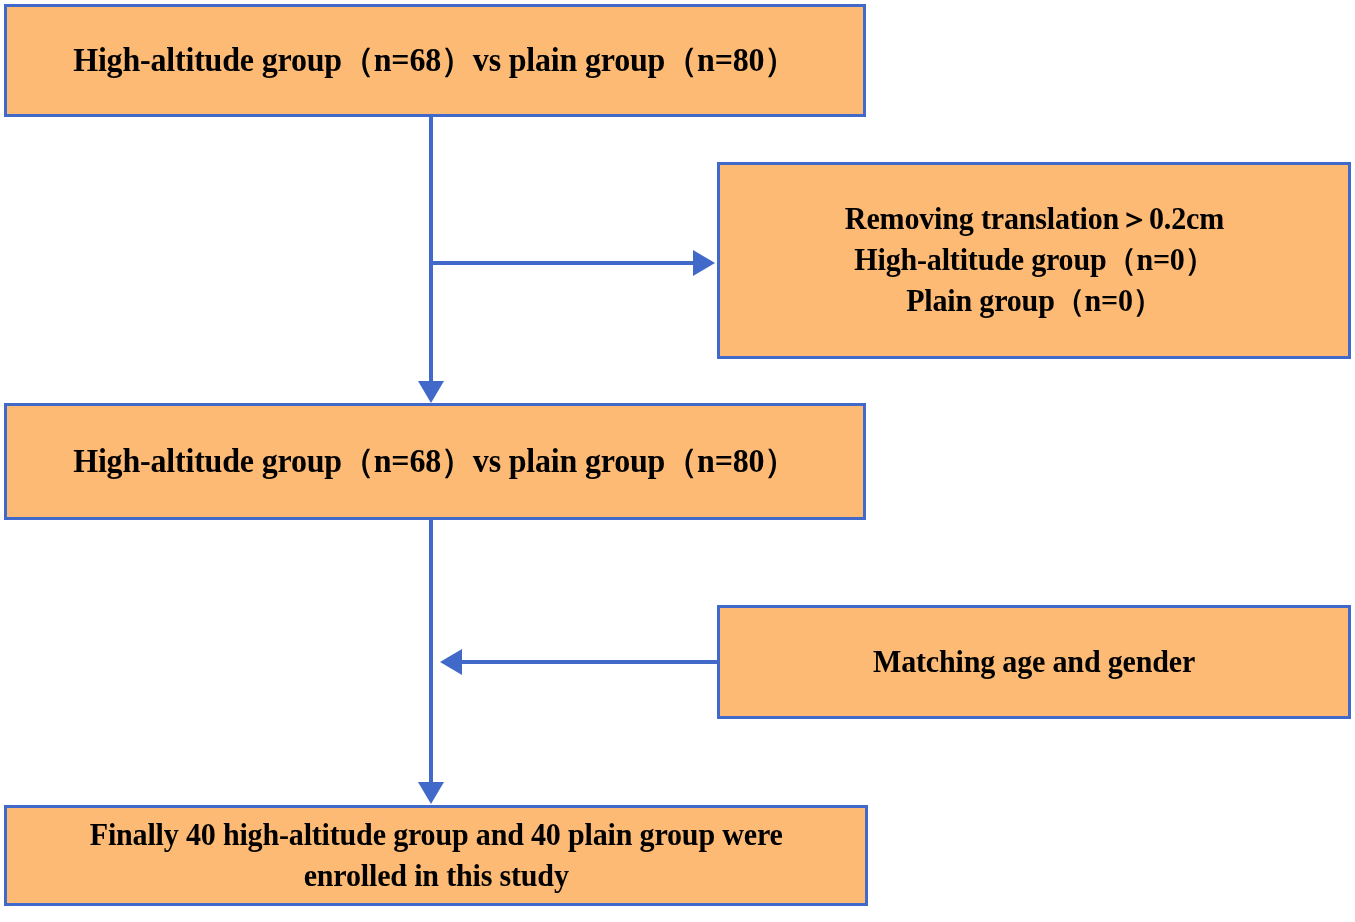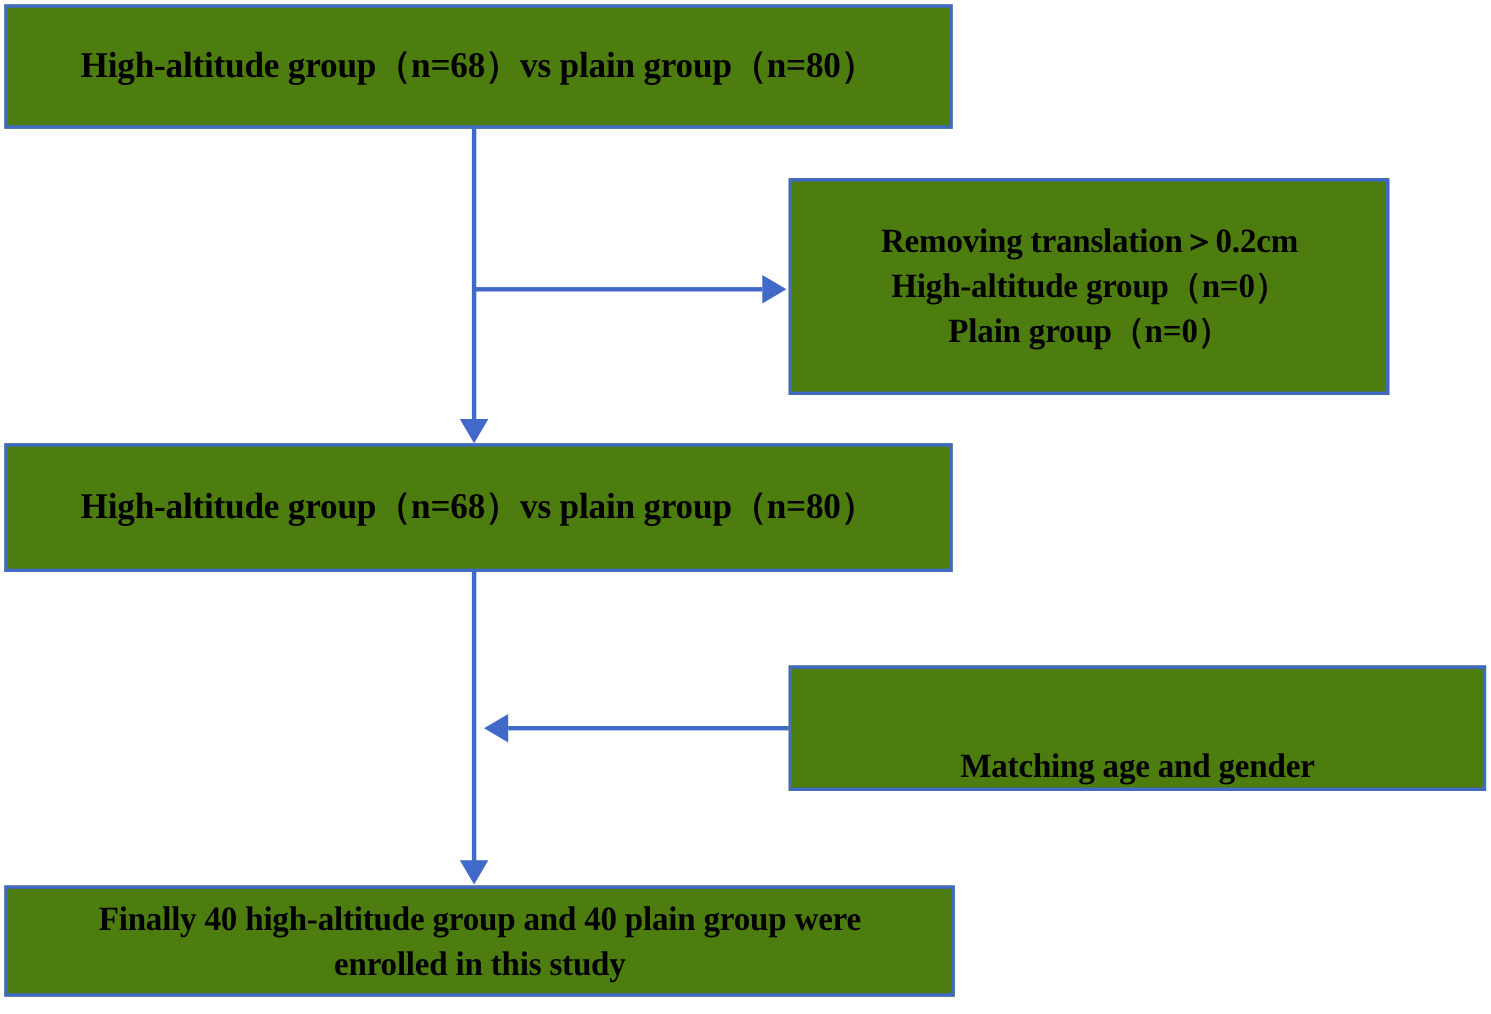--- a/index.html
+++ b/index.html
@@ -12,44 +12,44 @@
     width: 1355px;
     height: 922px;
     background: #ffffff;
     overflow: hidden;
     font-family: "Liberation Serif", "DejaVu Serif", serif;
   }
   .node {
     position: absolute;
     box-sizing: border-box;
     border: 3px solid #4169c9;
-    background: #4d7c0f;
+    background: #fdba74;
     display: flex;
     align-items: center;
     justify-content: center;
     text-align: center;
   }
   .node .txt {
     font-weight: bold;
     color: #000000;
     line-height: 1.30;
     letter-spacing: -0.2px;
     transform: scaleX(0.97);
   }
   
   #node-cohort-top    { left: 4px;   top: 4px;   width: 862px; height: 113px; }
   #node-cohort-top .txt    { font-size: 33px; }
 
-  #node-exclusion     { left: 717px; top: 162px; width: 546px; height: 197px; }
+  #node-exclusion     { left: 717px; top: 162px; width: 634px; height: 197px; }
   #node-exclusion .txt     { font-size: 31px; line-height: 1.32; }
 
   #node-cohort-mid    { left: 4px;   top: 403px; width: 862px; height: 117px; }
   #node-cohort-mid .txt    { font-size: 33px; }
 
-  #node-matching      { left: 717px; top: 605px; width: 634px; height: 114px; align-items: flex-end; }
+  #node-matching      { left: 717px; top: 605px; width: 634px; height: 114px; }
   #node-matching .txt      { font-size: 31px; }
 
   #node-final         { left: 4px;   top: 805px; width: 864px; height: 101px; }
   #node-final .txt         { font-size: 31px; line-height: 1.30; padding: 0 10px; }
 
   
   .conn { position: absolute; }
   .vline {
     background: #4169c9;
     width: 4px;

